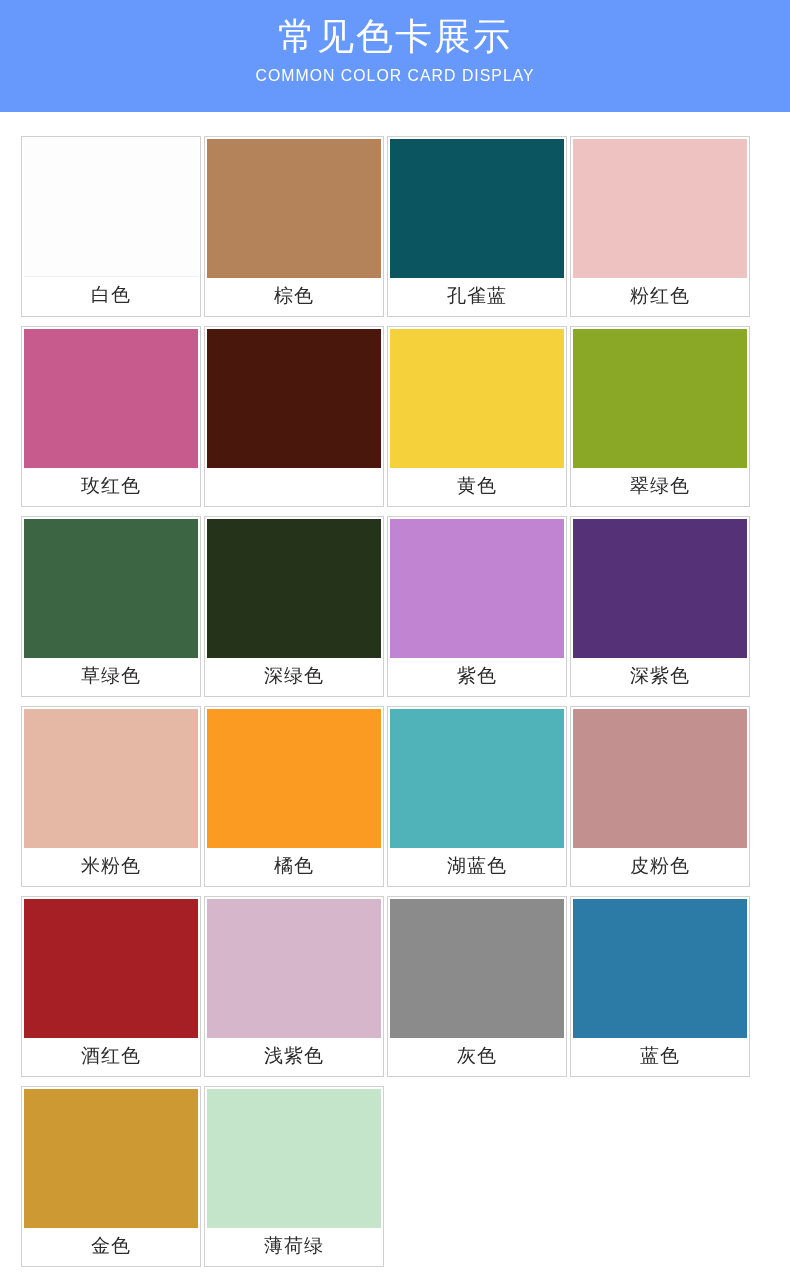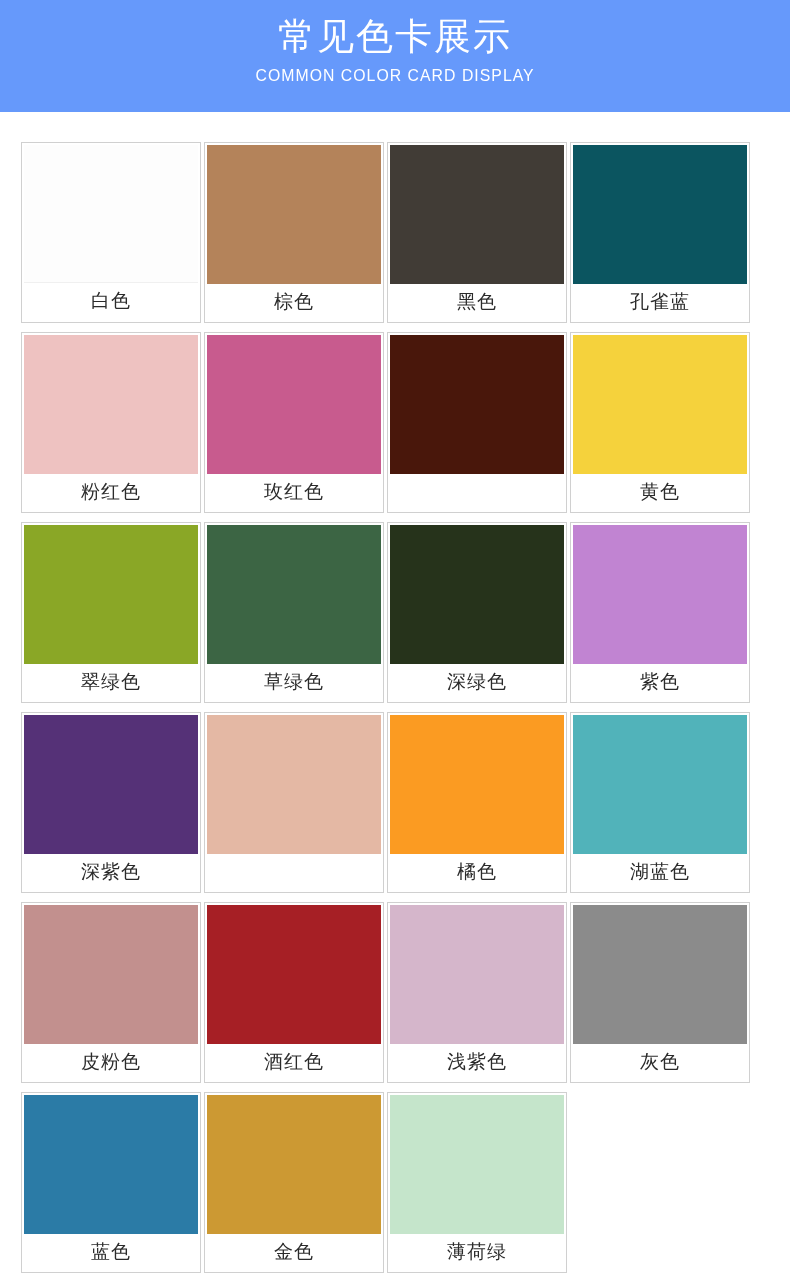--- a/index.html
+++ b/index.html
@@ -45,21 +45,21 @@
     line-height: 24px;
     margin-top: 4px;
     white-space: nowrap;
     transform: scaleX(0.93);
   }
 
   
   .grid {
     position: absolute;
     left: 21px;
-    top: 142px;
+    top: 136px;
     width: 728px;
     display: grid;
     grid-template-columns: repeat(4, 180px);
     grid-template-rows: repeat(6, 181px);
     column-gap: 3px;
     row-gap: 9px;
   }
   .card {
     position: relative;
     width: 180px;
@@ -106,24 +106,20 @@
   <div class="grid">
       <div class="card">
         <div class="swatch is-white" style="background: rgb(253, 253, 253);"></div>
         <div class="card-label">白色</div>
       </div>
       <div class="card">
         <div class="swatch" style="background: rgb(180, 131, 90);"></div>
         <div class="card-label">棕色</div>
       </div>
       <div class="card">
-        <div class="swatch" style="background: rgb(65, 60, 54);"></div>
-        <div class="card-label">黑色</div>
-      </div>
-      <div class="card">
         <div class="swatch" style="background: rgb(11, 85, 96);"></div>
         <div class="card-label">孔雀蓝</div>
       </div>
       <div class="card">
         <div class="swatch" style="background: rgb(238, 194, 193);"></div>
         <div class="card-label">粉红色</div>
       </div>
       <div class="card">
         <div class="swatch" style="background: rgb(200, 91, 142);"></div>
         <div class="card-label">玫红色</div>
@@ -150,20 +146,21 @@
       <div class="card">
         <div class="swatch" style="background: rgb(193, 132, 210);"></div>
         <div class="card-label">紫色</div>
       </div>
       <div class="card">
         <div class="swatch" style="background: rgb(85, 49, 119);"></div>
         <div class="card-label">深紫色</div>
       </div>
       <div class="card">
         <div class="swatch" style="background: rgb(228, 184, 164);"></div>
+        <div class="card-label">米粉色</div>
       </div>
       <div class="card">
         <div class="swatch" style="background: rgb(251, 155, 34);"></div>
         <div class="card-label">橘色</div>
       </div>
       <div class="card">
         <div class="swatch" style="background: rgb(81, 179, 186);"></div>
         <div class="card-label">湖蓝色</div>
       </div>
       <div class="card">

